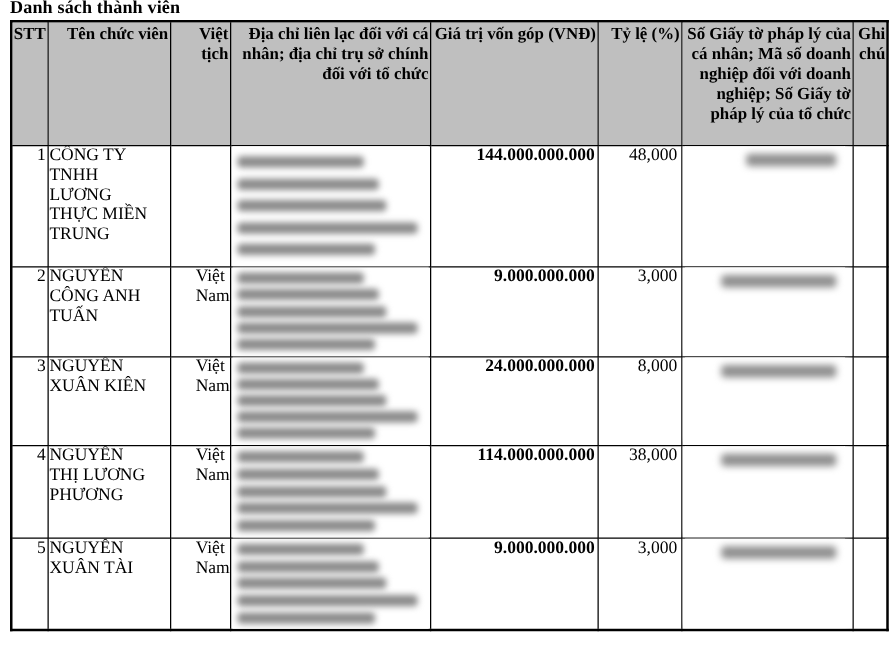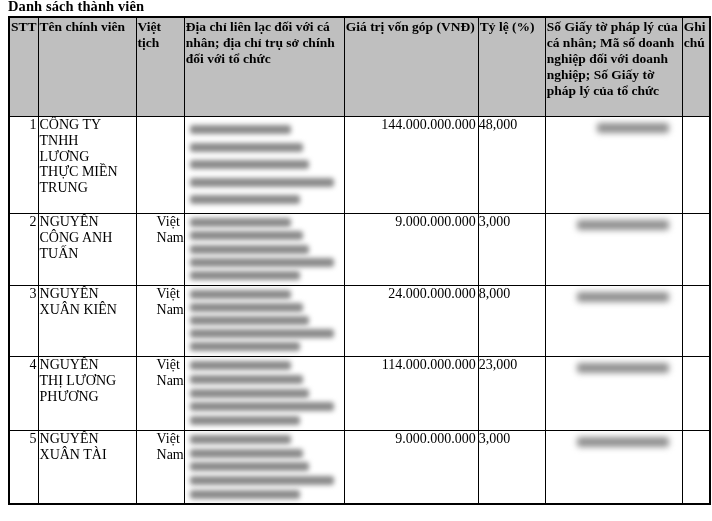--- a/index.html
+++ b/index.html
@@ -22,31 +22,31 @@
   }
   col.c-stt{width:27px;}  col.c-name{width:98px;} col.c-nat{width:43px;}
   col.c-addr{width:160px;}col.c-cap{width:134px;} col.c-ratio{width:67px;}
   col.c-legal{width:137px;}col.c-note{width:28px;}
   th,td{
     border:1px solid var(--border);
     vertical-align:top;overflow:hidden;
   }
   th{
     background:var(--header-bg);
-    font-size:13.5px;font-weight:bold;text-align:left;
+    font-size:13.5px;font-weight:bold;text-align:right;
     line-height:1.18;padding:1px 1px 17px 1px;height:98px;
   }
   td{font-size:14px;line-height:1.14;padding:0;}
   tr.r1 td{height:97px;} tr.r2 td{height:72px;} tr.r3 td{height:71px;}
   tr.r4 td{height:74px;} tr.r5 td{height:74px;}
   td.stt{text-align:right;padding-right:1px;}
   td.name{padding:0 14px 0 1px;}
   td.nat{padding-left:20px;}
-  td.cap{text-align:right;padding-right:2px;}
-  td.ratio{padding-right:3px;}
+  td.cap{text-align:right;padding-right:2px;font-weight:bold;}
+  td.ratio{text-align:right;padding-right:3px;}
   
   td.addr{position:relative;}
   .addr-redact{
     position:absolute;top:-2px;bottom:-2px;left:1px;right:1px;
     background:#fff;
     display:flex;flex-direction:column;justify-content:space-evenly;
     align-items:flex-start;padding:2px 4px;
   }
   .blur-line{
     height:9px;border-radius:3px;
@@ -86,21 +86,21 @@
       <col class="c-nat">
       <col class="c-addr">
     <col class="c-cap">
       <col class="c-ratio">
       <col class="c-legal">
       <col class="c-note">
   </colgroup>
   <thead>
     <tr>
       <th>STT</th>
-      <th>Tên chính viên</th>
+      <th>Tên chức viên</th>
       <th>Việt tịch</th>
       <th>Địa chỉ liên lạc đối với cá nhân; địa chỉ trụ sở chính đối với tổ chức</th>
       <th>Giá trị vốn góp (VNĐ)</th>
       <th>Tỷ lệ (%)</th>
       <th>Số Giấy tờ pháp lý của cá nhân; Mã số doanh nghiệp đối với doanh nghiệp; Số Giấy tờ pháp lý của tổ chức</th>
       <th>Ghi chú</th>
     </tr>
   </thead>
   <tbody>
 
@@ -180,21 +180,21 @@
       <td class="addr">
         <div class="addr-redact">
           <div class="blur-line"></div>
           <div class="blur-line"></div>
           <div class="blur-line"></div>
           <div class="blur-line"></div>
           <div class="blur-line"></div>
         </div>
       </td>
       <td class="cap">114.000.000.000</td>
-      <td class="ratio">23,000</td>
+      <td class="ratio">38,000</td>
       <td class="legal">
         <div class="id-redact">
           <div class="id-line"></div>
         </div>
       </td>
       <td class="note"></td>
     </tr>
 
     <tr class="r5">
       <td class="stt">5</td>

